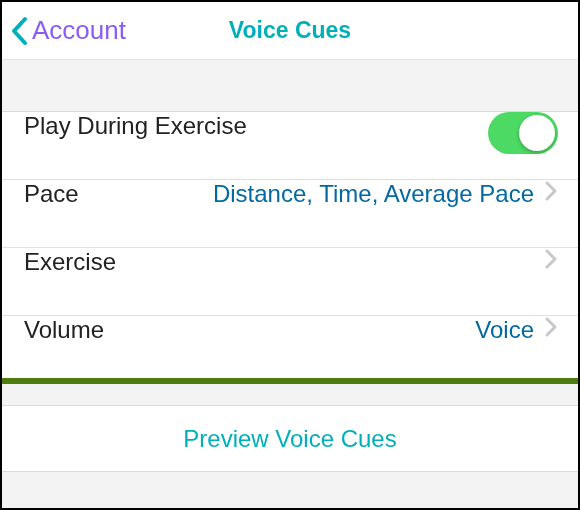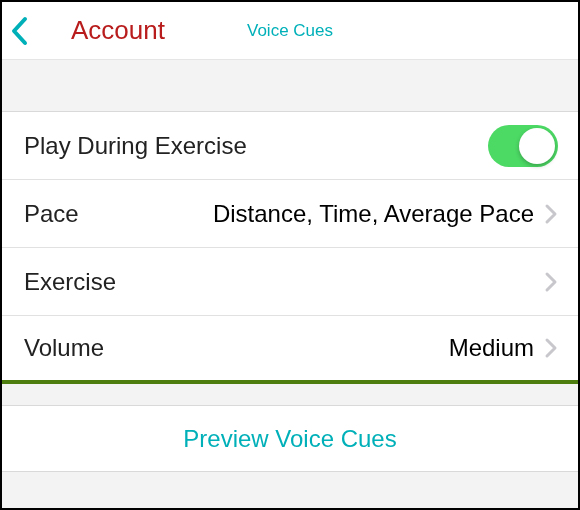--- a/index.html
+++ b/index.html
@@ -15,62 +15,61 @@
       height: 58px;
       display: flex;
       align-items: center;
       position: relative;
       background: #fff;
       border-bottom: 1px solid #e5e5e5;
     }
     .back-button {
       display: flex;
       align-items: center;
-      color: #b91c1c;
+      color: #8b5cf6;
       font-size: 26px;
       font-weight: 400;
       padding-left: 8px;
       cursor: pointer;
-      gap: 39px;
     }
     .back-button svg { margin-right: 2px; }
     .nav-title {
       position: absolute;
       left: 0; right: 0;
       text-align: center;
       color: #00b0b9;
-      font-size: 17px;
-      font-weight: 400;
+      font-size: 23px;
+      font-weight: 700;
       pointer-events: none;
     }
     .spacer {
       height: 52px;
       background: #f3f3f3;
       border-bottom: 1px solid #d9d9d9;
     }
     .settings-group {
       background: #fff;
     }
     .row {
       display: flex;
-      align-items: center;
+      align-items: flex-start;
       height: 68px;
       padding: 0 20px 0 22px;
       border-bottom: 1px solid #e1e1e1;
     }
-    .row:last-child { border-bottom: 4px solid #4d7c0f; }
+    .row:last-child { border-bottom: 6px solid #4d7c0f; }
     .row-label {
       color: #222;
       font-size: 24px;
       font-weight: 400;
       flex: 0 0 auto;
     }
     .row-spacer { flex: 1; }
     .row-value {
-      color: #000000;
+      color: #0369a1;
       font-size: 24px;
       font-weight: 400;
       text-align: right;
       margin-right: 10px;
     }
     .chevron {
       flex: 0 0 auto;
     }
     .toggle {
       width: 70px;
@@ -160,21 +159,21 @@
       <span class="row-label">Exercise</span>
       <span class="row-spacer"></span>
       <svg class="chevron" width="14" height="22" viewBox="0 0 14 22">
         <polyline points="3,3 11,11 3,19" fill="none" stroke="#c7c7cc" stroke-width="3" stroke-linecap="round" stroke-linejoin="round"></polyline>
       </svg>
     </div>
 
     <div class="row">
       <span class="row-label">Volume</span>
       <span class="row-spacer"></span>
-      <span class="row-value">Medium</span>
+      <span class="row-value">Voice</span>
       <svg class="chevron" width="14" height="22" viewBox="0 0 14 22">
         <polyline points="3,3 11,11 3,19" fill="none" stroke="#c7c7cc" stroke-width="3" stroke-linecap="round" stroke-linejoin="round"></polyline>
       </svg>
     </div>
 
   </div>
 
   <div class="spacer-small"></div>
 
   <div class="action-row">

